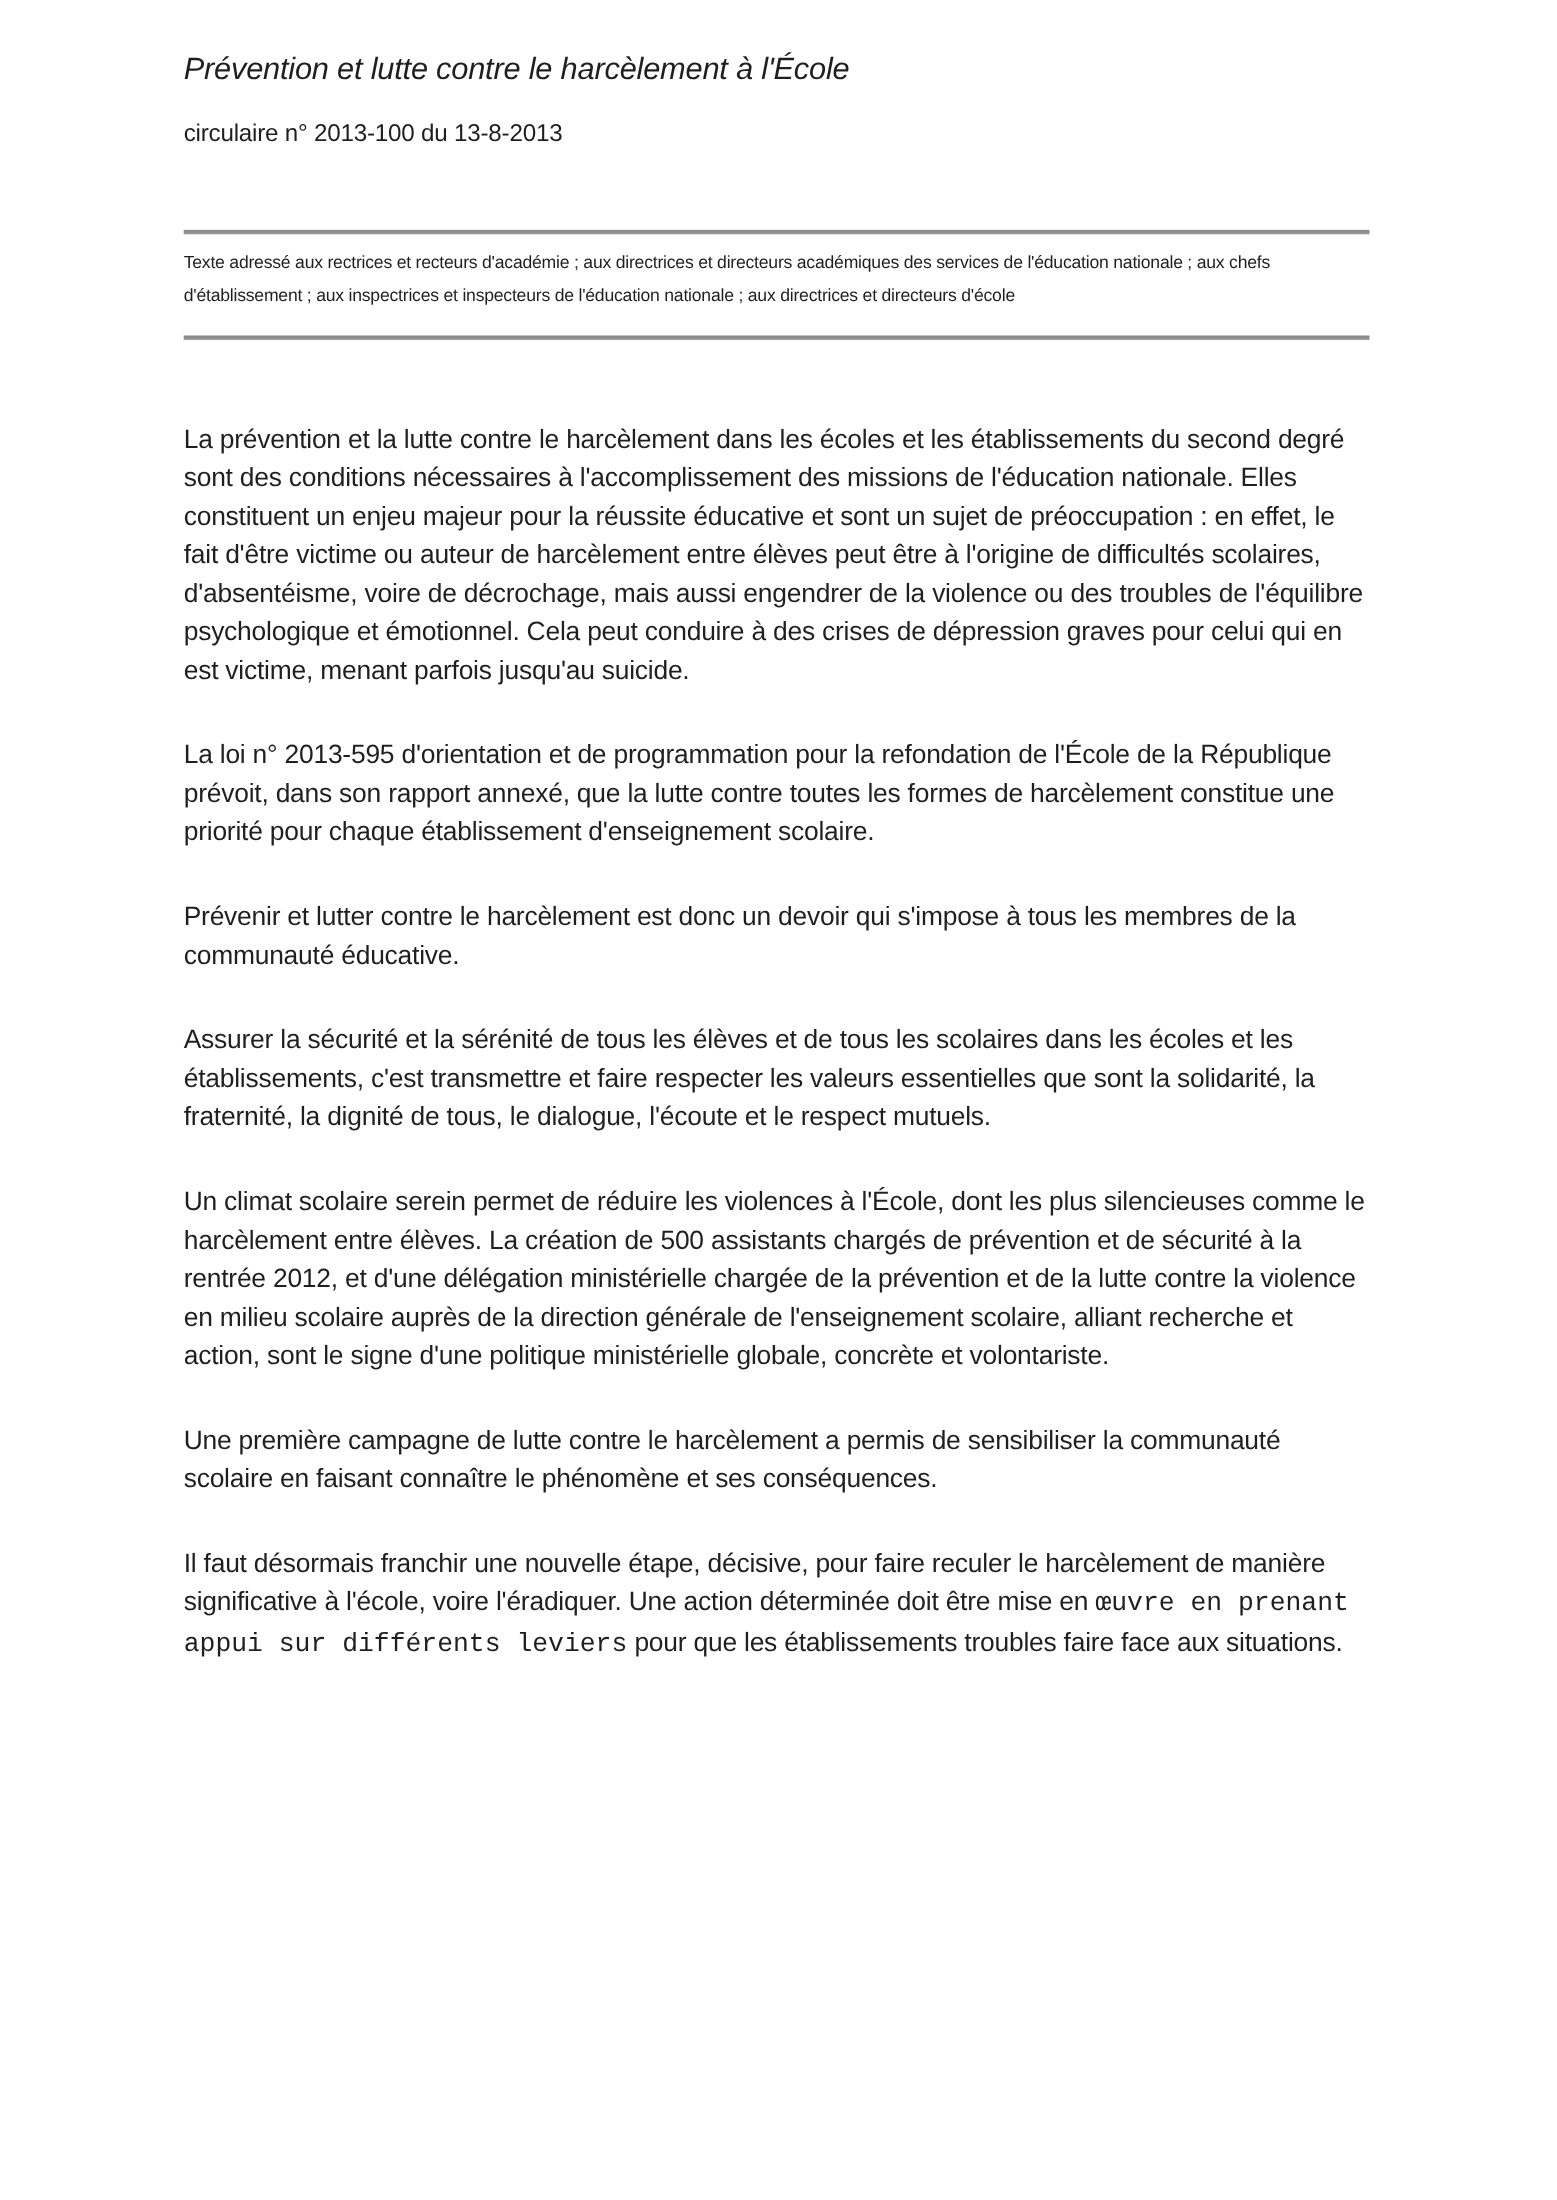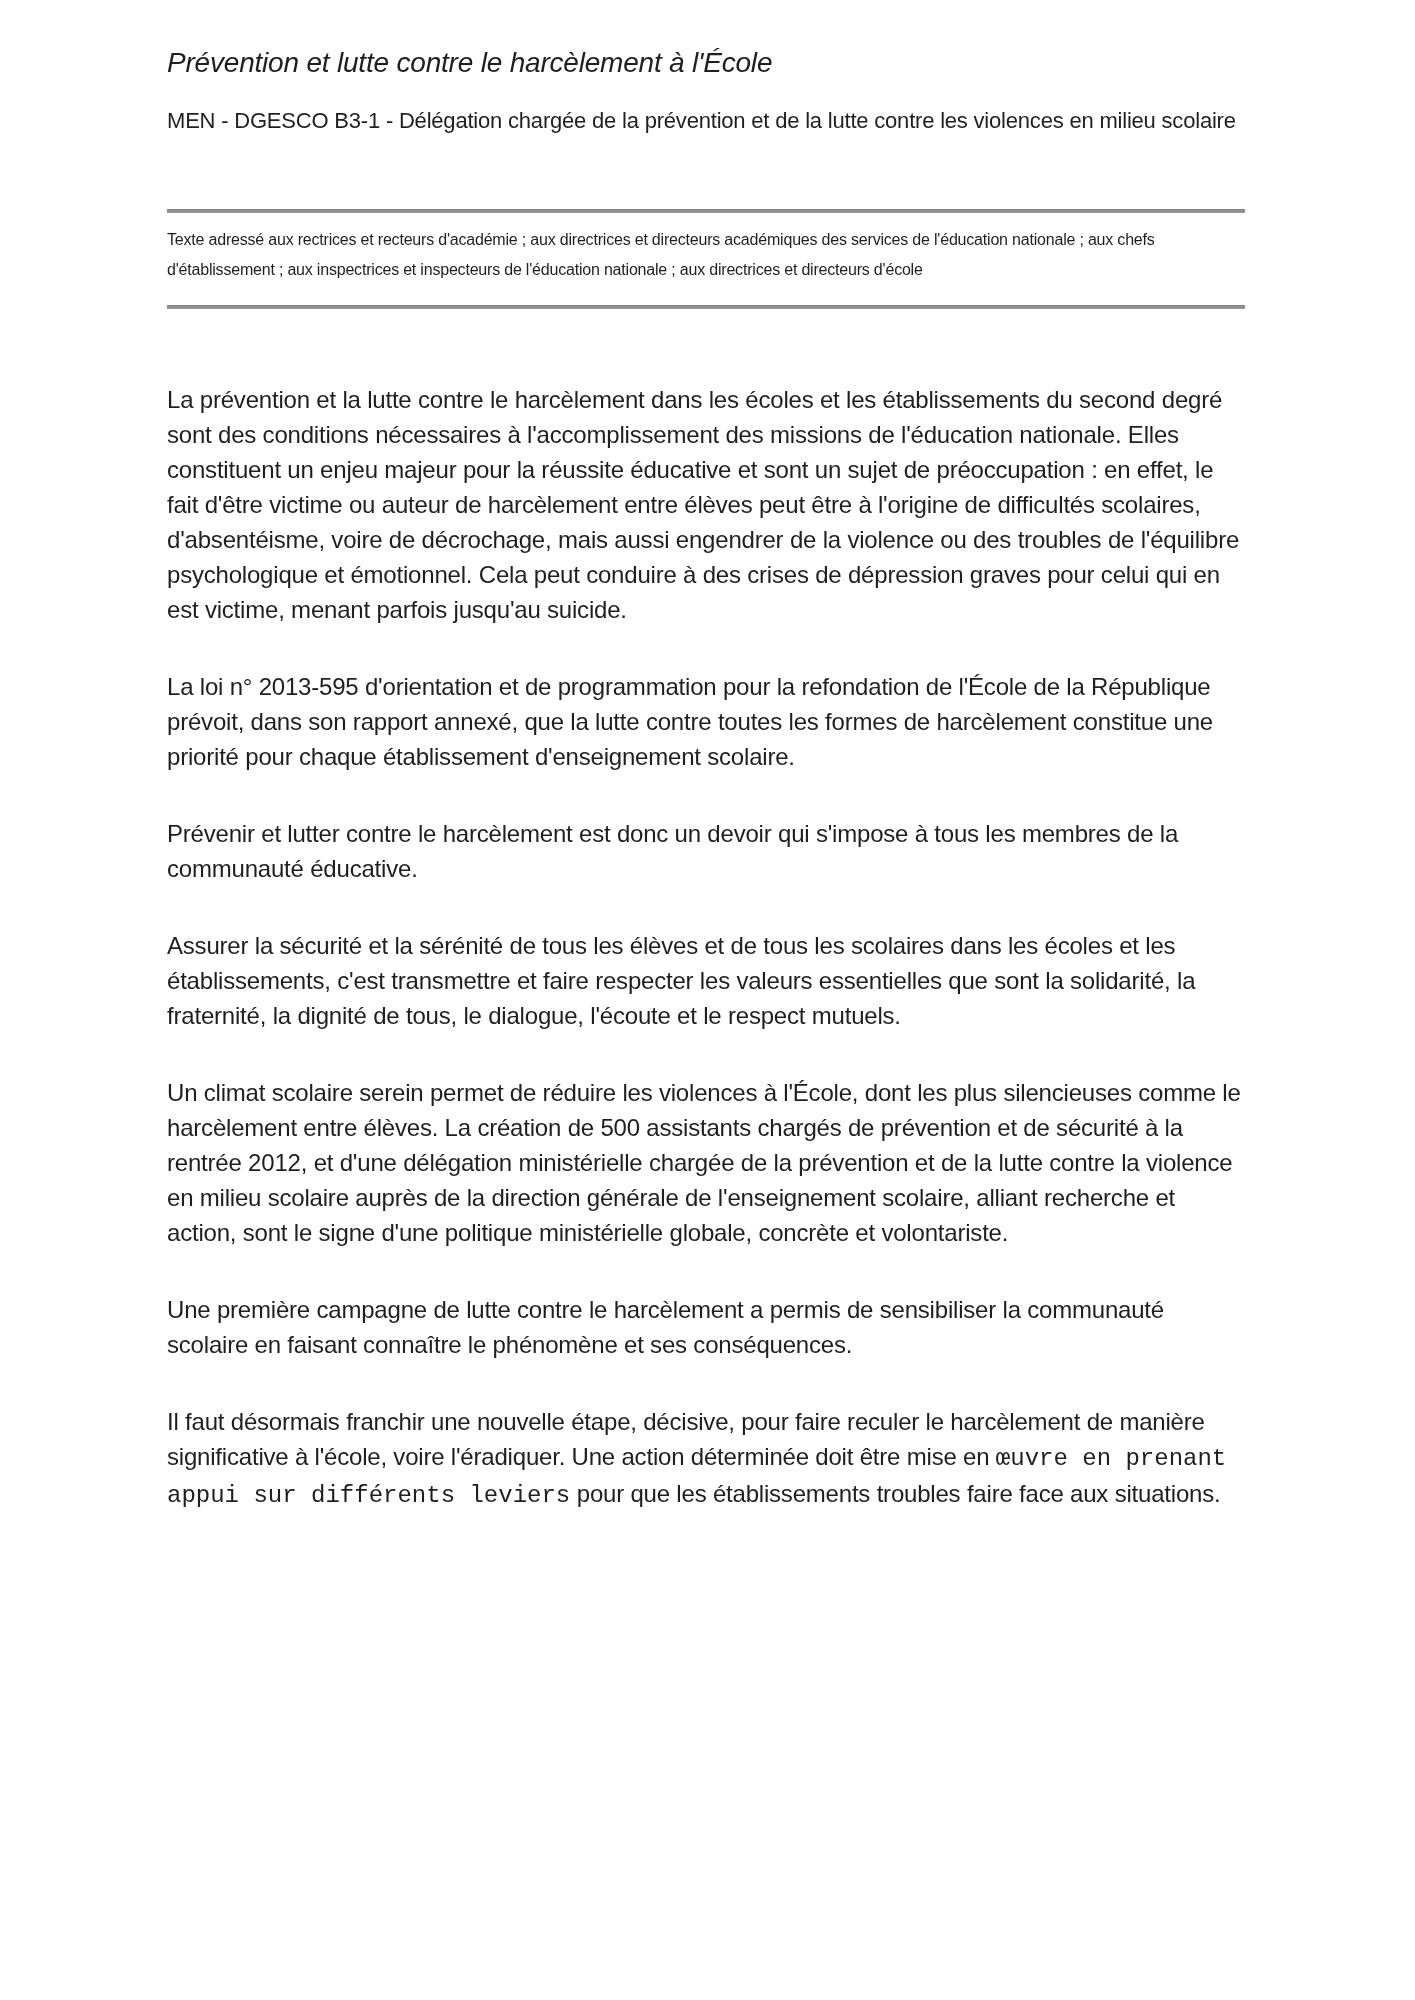--- a/index.html
+++ b/index.html
@@ -66,21 +66,21 @@
 </style>
 </head>
 <body>
 
 <div class="page">
 
 
   <h2 class="subtitle">Prévention et lutte contre le harcèlement à l'École</h2>
 
   <div class="meta">
-    <div>MEN - DGESCO B3-1 - Délégation chargée de la prévention et de la lutte contre les violences en milieu scolaire</div>
+    <div>circulaire n° 2013-100 du 13-8-2013</div>
   </div>
 
   <hr class="rule rule-top">
 
   <div class="addressees">Texte adressé aux rectrices et recteurs d'académie ; aux directrices et directeurs académiques des services de l'éducation nationale ; aux chefs d'établissement ; aux inspectrices et inspecteurs de l'éducation nationale ; aux directrices et directeurs d'école</div>
 
   <hr class="rule rule-bottom">
 
   <div class="bodytext">
     <p>La prévention et la lutte contre le harcèlement dans les écoles et les établissements du second degré sont des conditions nécessaires à l'accomplissement des missions de l'éducation nationale. Elles constituent un enjeu majeur pour la réussite éducative et sont un sujet de préoccupation : en effet, le fait d'être victime ou auteur de harcèlement entre élèves peut être à l'origine de difficultés scolaires, d'absentéisme, voire de décrochage, mais aussi engendrer de la violence ou des troubles de l'équilibre psychologique et émotionnel. Cela peut conduire à des crises de dépression graves pour celui qui en est victime, menant parfois jusqu'au suicide.</p>

